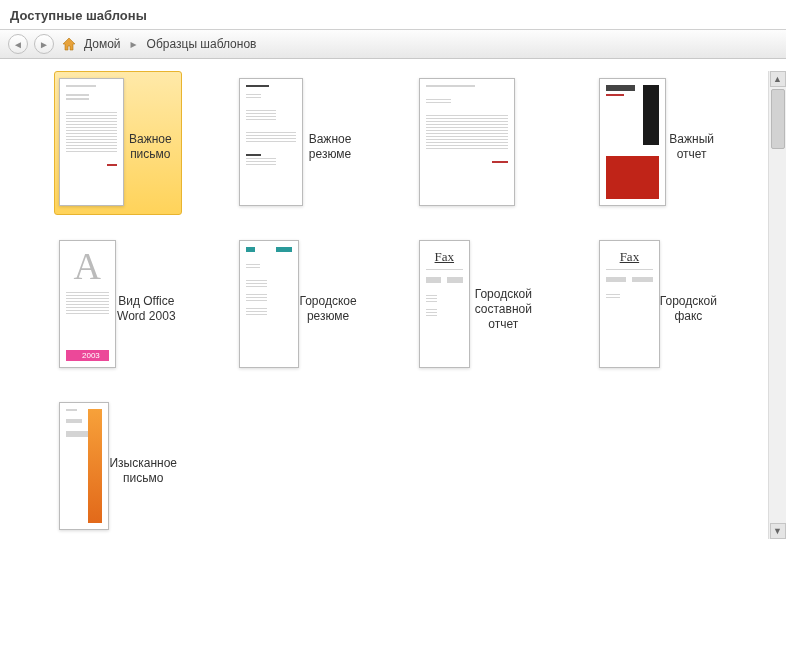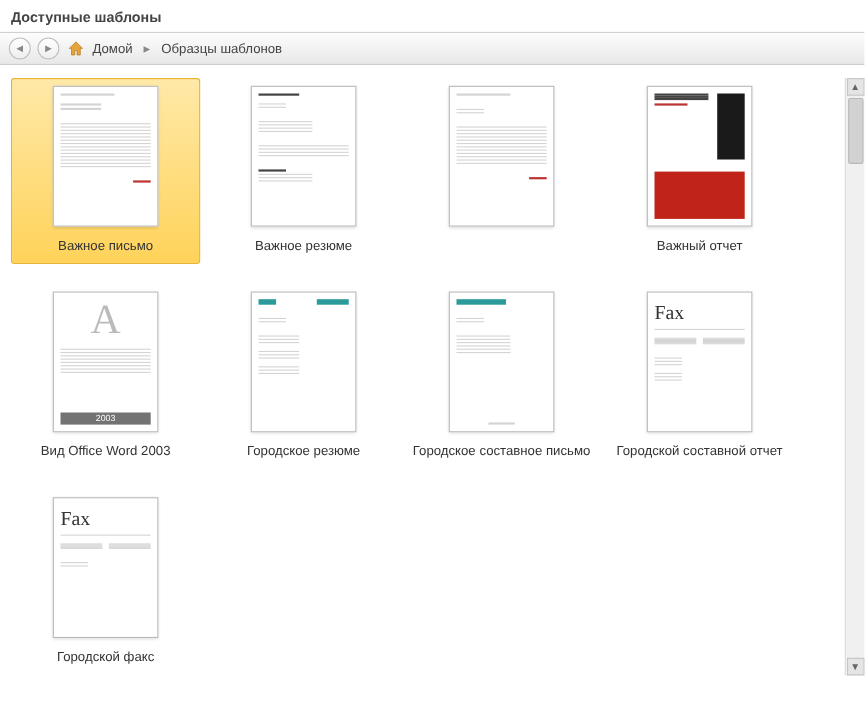--- a/index.html
+++ b/index.html
@@ -49,26 +49,27 @@
     padding: 12px 0 12px 10px;
   }
   .grid {
     flex: 1;
     display: grid;
     grid-template-columns: repeat(4, 172px);
     gap: 18px 8px;
   }
   .template-item {
     display: flex;
-    flex-direction: column;
+    flex-direction: row;
     align-items: center;
     padding: 6px 4px 8px;
     border: 1px solid transparent;
     border-radius: 3px;
     cursor: pointer;
+    margin-left: 44px;
   }
   .template-item.selected {
     background: linear-gradient(#ffe9a8, #ffd35a);
     border: 1px solid #e8b42f;
   }
   .thumb {
     width: 96px; height: 128px;
     background: #fff;
     border: 1px solid #bbb;
     box-shadow: 0 1px 3px rgba(0,0,0,0.15);
@@ -88,26 +89,26 @@
   .line.thin { height: 1px; }
   .line.dark { background: #444; }
   .line.red { background: #b33; }
   .line.teal { background: #2a9a9a; }
   .line.short { width: 60%; }
   .line.half  { width: 45%; }
   .line.quarter { width: 30%; }
   .spacer-sm { height: 3px; }
   .spacer-md { height: 8px; }
   .big-a { font-family: Georgia, serif; font-size: 38px; color: #bbb; text-align: center; line-height: 1; }
-  .band-2003 { background: #737373; color:#fff; font-size:8px; text-align:center; padding:1px 16px; margin-top:auto; }
+  .band-2003 { background: #ec4899; color:#fff; font-size:8px; text-align:center; padding:1px 16px; margin-top:auto; }
   .black-block { background:#1a1a1a; height:60px; width:30%; float:right; margin-left:4px; }
   .red-block { background:#c02418; height:46px; }
   .teal-strip { background:#2a9a9a; height:5px; }
   .orange-col { position:absolute; right:0; top:0; bottom:0; width:14px; background: linear-gradient(#f7a13a,#e2691a); }
-  .fax-label { font-family: Georgia, serif; font-size:18px; text-align:left; margin:2px 0; }
+  .fax-label { font-family: Georgia, serif; font-size:13px; text-align:center; margin:2px 0;text-decoration:underline; }
   .img-block {
     height:44px; margin-top:4px;
     background:
       radial-gradient(circle at 30% 30%, #9fd4e6 6%, transparent 7%),
       radial-gradient(circle at 65% 55%, #cde8ef 5%, transparent 6%),
       linear-gradient(135deg,#1f4f63 0%, #2d6f82 40%, #184050 100%);
   }
   .scrollbar {
     width: 18px;
     align-self: stretch;
@@ -264,38 +265,20 @@
           <div class="line thin half"></div>
           <div class="spacer-sm"></div>
           <div class="line thin half"></div>
           <div class="line thin half"></div>
           <div class="line thin half"></div>
         </div>
     <div class="label">Городское резюме</div>
       </div>
       <div class="template-item">
     <div class="thumb">
-          <div class="teal-strip" style="width:55%"></div>
-          <div class="spacer-md"></div>
-          <div class="line thin quarter"></div>
-          <div class="line thin quarter"></div>
-          <div class="spacer-md"></div>
-          <div class="line thin short"></div>
-          <div class="line thin short"></div>
-          <div class="line thin short"></div>
-          <div class="line thin short"></div>
-          <div class="line thin short"></div>
-          <div class="line thin short"></div>
-          <div style="flex:1"></div>
-          <div class="line quarter" style="margin:0 auto"></div>
-        </div>
-    <div class="label">Городское составное письмо</div>
-      </div>
-      <div class="template-item">
-    <div class="thumb">
           <div class="fax-label">Fax</div>
           <div class="line thin"></div>
           <div class="spacer-sm"></div>
           <div style="display:flex;gap:6px">
             <div style="flex:1">
               <div class="line thin "></div>
               <div class="line thin "></div>
               <div class="line thin "></div>
               <div class="line thin "></div>
               <div class="line thin "></div>
@@ -340,20 +323,42 @@
               <div class="line thin "></div>
               <div class="line thin "></div>
               <div class="line thin "></div>
             </div>
           </div>
           <div class="spacer-md"></div>
           <div class="line thin quarter"></div>
           <div class="line thin quarter"></div>
         </div>
     <div class="label">Городской факс</div>
+      </div>
+      <div class="template-item">
+    <div class="thumb">
+          <div style="position:relative;height:100%">
+            <div class="orange-col"></div>
+            <div class="line thin quarter"></div>
+            <div class="line thin quarter"></div>
+            <div class="spacer-md"></div>
+            <div class="line thin half"></div>
+            <div class="line thin half"></div>
+            <div class="line thin half"></div>
+            <div class="line thin half"></div>
+            <div class="spacer-md"></div>
+            <div class="line thin short"></div>
+            <div class="line thin short"></div>
+            <div class="line thin short"></div>
+            <div class="line thin short"></div>
+            <div class="line thin short"></div>
+            <div class="line thin short"></div>
+          </div>
+        </div>
+    <div class="label">Изысканное письмо</div>
       </div>
     </div>
 
   <div class="scrollbar">
     <div class="sb-btn">▲</div>
     <div class="sb-thumb"></div>
     <div class="sb-track"></div>
     <div class="sb-btn">▼</div>
   </div>
 </div>

